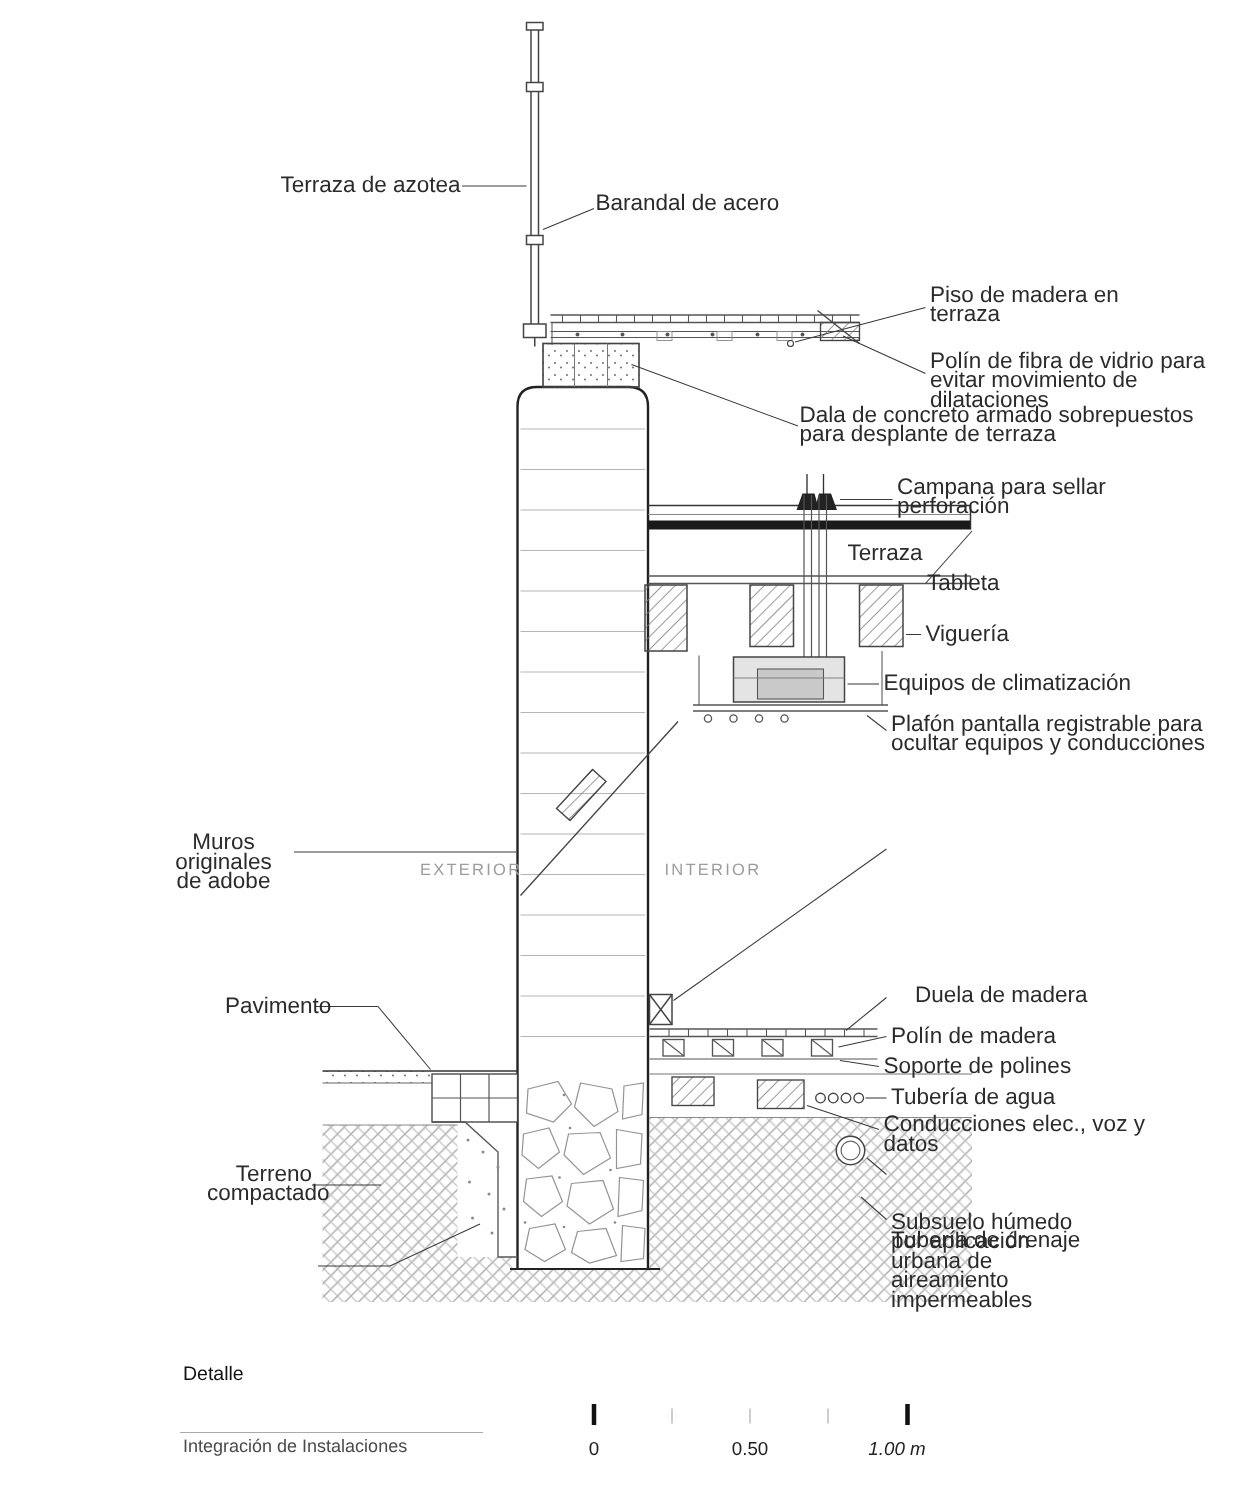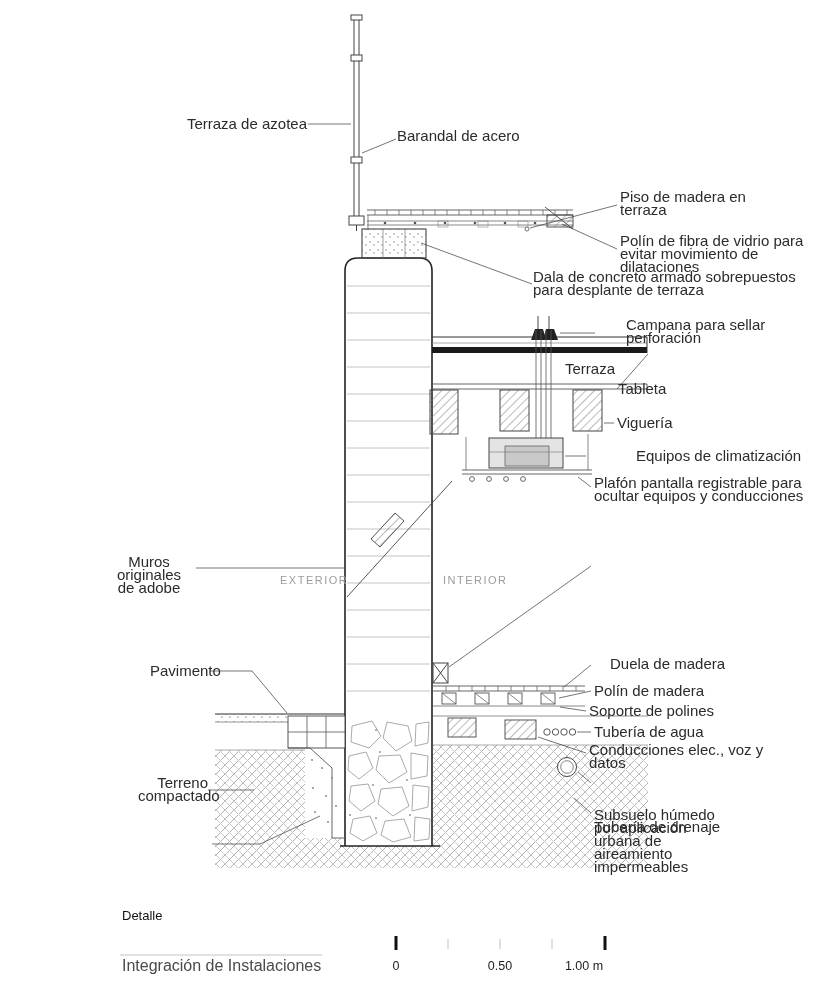--- a/index.html
+++ b/index.html
@@ -5,25 +5,25 @@
   * { margin:0; padding:0; box-sizing:border-box; }
   html,body { background:#ffffff; }
   body { font-family:"Liberation Sans", sans-serif; }
   .canvas { position:relative; width:824px; height:1000px; background:#fff; overflow:hidden; }
   svg.draw { position:absolute; left:0; top:0; }
   .lbl { position:absolute; font-size:15px; line-height:13px; color:#2b2b2b; white-space:pre-line; }
   .lbl.right { text-align:right; }
   .lbl.center { text-align:center; }
   .zone { position:absolute; font-size:11px; letter-spacing:1.5px; color:#9c9c9c; white-space:nowrap; }
   .title { position:absolute; left:122px; top:908px; font-size:13px; color:#111; }
-  .subtitle { position:absolute; left:122px; top:957px; font-size:16px; color:#4a4a4a; }
+  .subtitle { position:absolute; left:122px; top:957px; font-size:12px; color:#4a4a4a; }
   .scale-num { position:absolute; top:959px; font-size:12.5px; color:#222; text-align:center; }
   .sn-0 { left:376px; width:40px; }
   .sn-mid { left:470px; width:60px; }
-  .sn-end { left:544px; width:80px; }
+  .sn-end { left:558px; width:80px;font-style:italic; }
 </style>
 </head>
 <body>
 
 <div class="canvas">
 
   <svg class="draw" width="824" height="1000" viewBox="0 0 824 1000">
     <defs>
       <pattern id="hatch45" width="6" height="6" patternUnits="userSpaceOnUse" patternTransform="rotate(45)">
         <line x1="0" y1="0" x2="0" y2="6" stroke="#767676" stroke-width="1"></line>
@@ -270,26 +270,26 @@
   <div class="lbl" style="left:397px; top:129px;">Barandal de acero</div>
   <div class="zone" style="left:280px; top:574px;">EXTERIOR</div>
   <div class="zone" style="left:443px; top:574px;">INTERIOR</div>
 
   <div class="lbl" style="left:620px; top:190px;">Piso de madera en
 terraza</div>
   <div class="lbl" style="left:620px; top:234px;">Polín de fibra de vidrio para
 evitar movimiento de dilataciones</div>
   <div class="lbl" style="left:533px; top:270px;">Dala de concreto armado sobrepuestos
 para desplante de terraza</div>
-  <div class="lbl" style="left:598px; top:318px;margin-left:28px;">Campana para sellar
+  <div class="lbl" style="left:598px; top:318px;">Campana para sellar
 perforación</div>
   <div class="lbl" style="left:565px; top:362px;">Terraza</div>
   <div class="lbl" style="left:618px; top:382px;">Tableta</div>
   <div class="lbl" style="left:617px; top:416px;">Viguería</div>
-  <div class="lbl" style="left:589px; top:449px;margin-left:47px;">Equipos de climatización</div>
+  <div class="lbl" style="left:589px; top:449px;">Equipos de climatización</div>
   <div class="lbl" style="left:594px; top:476px;">Plafón pantalla registrable para
 ocultar equipos y conducciones</div>
   <div class="lbl" style="left:594px; top:657px;margin-left:16px;">Duela de madera</div>
   <div class="lbl" style="left:594px; top:684px;">Polín de madera</div>
   <div class="lbl" style="left:589px; top:704px;">Soporte de polines</div>
   <div class="lbl" style="left:594px; top:725px;">Tubería de agua</div>
   <div class="lbl" style="left:589px; top:743px;">Conducciones elec., voz y
 datos</div>
   <div class="lbl" style="left:594px; top:777px;margin-top:43px;">Tubería de drenaje</div>
   <div class="lbl" style="left:594px; top:808px;">Subsuelo húmedo

